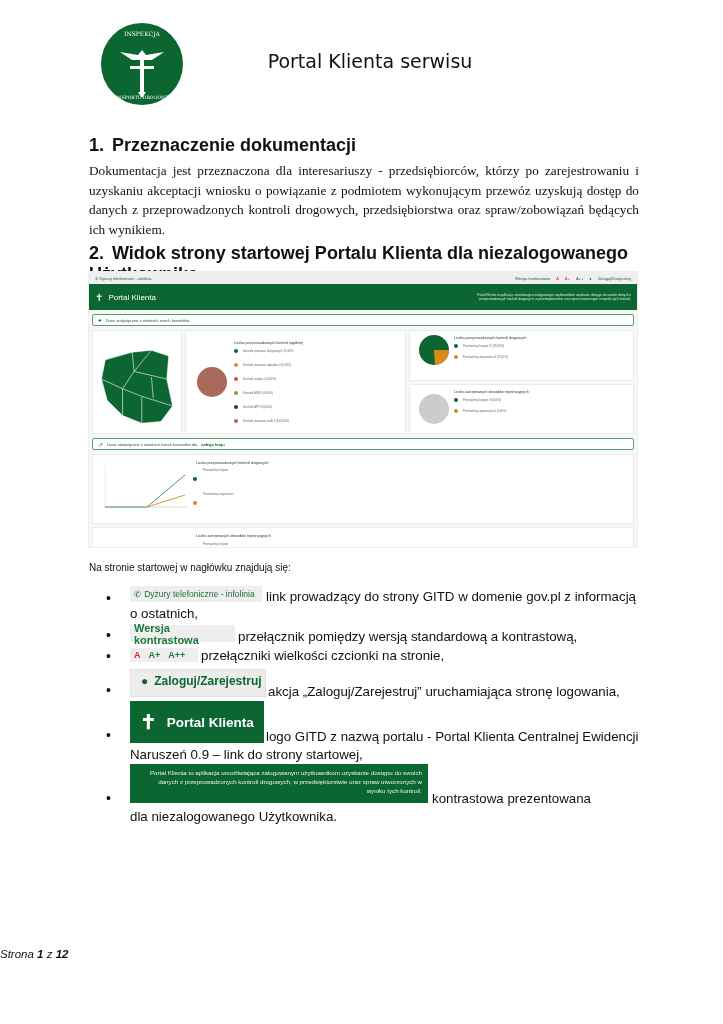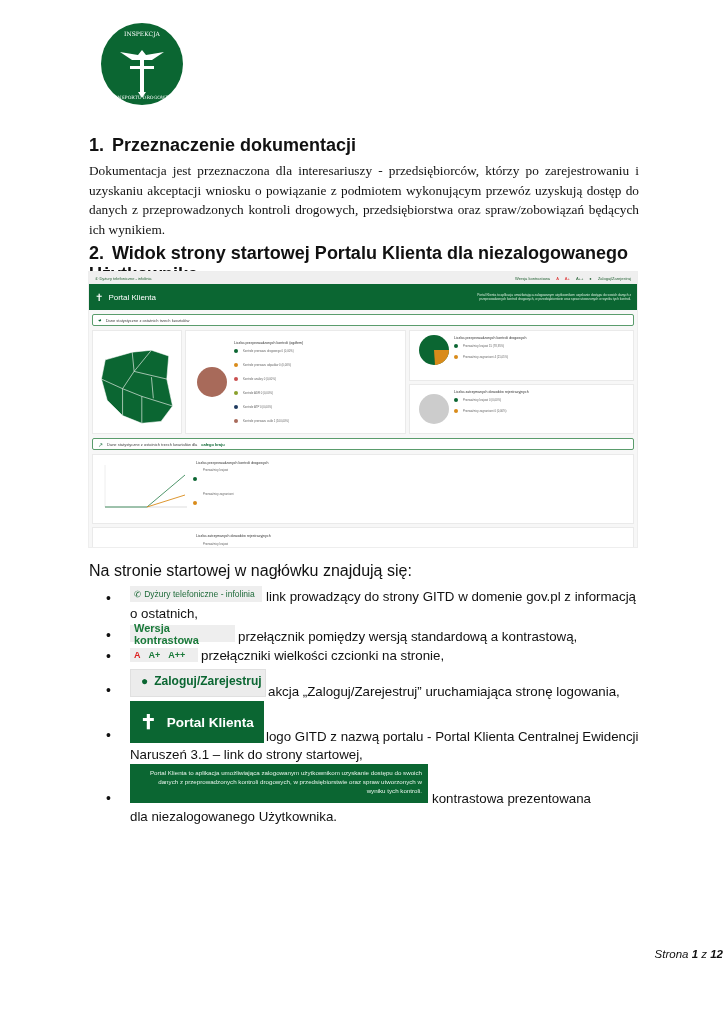--- a/index.html
+++ b/index.html
@@ -29,50 +29,51 @@
   .shot .bigcard { flex: 1; position: relative; }
   .shot .rightcol { width: 225px; display: flex; flex-direction: column; gap: 3px; }
   .shot .rightcol .card { flex: 1; position: relative; }
   .shot .ctitle { position: absolute; font-size: 3.6px; color: #333; }
   .shot .leg { position: absolute; font-size: 2.8px; color: #666; }
   .shot .dot { display: inline-block; width: 4px; height: 4px; border-radius: 50%; vertical-align: middle; margin-right: 5px; }
   .shot .row2 { margin: 0 3px; height: 70px; position: relative; }
   .shot .row3 { margin: 3px 3px; height: 40px; position: relative; }
 
   
-  .intro { position: absolute; left: 89px; top: 562px; font-size: 16px; color: #111; }
+  .intro { position: absolute; left: 89px; top: 562px; font-size: 10px; color: #111; }
   .bullet { position: absolute; left: 106px; font-size: 14px; color: #111; }
   .btext { position: absolute; font-size: 13.3px; color: #111; line-height: 19px; }
 
   .chip-phone { position: absolute; left: 130px; top: 586px; width: 132px; height: 16px; background: #eeeeee; font-size: 8.5px; color: #1f6b3a; display: flex; align-items: center; padding-left: 4px; gap: 3px; }
   .chip-contrast { position: absolute; left: 130px; top: 625px; width: 105px; height: 17px; background: #eeeeee; font-size: 11px; color: #1a7a3a; font-weight: bold; display: flex; align-items: center; padding-left: 4px; }
   .chip-font { position: absolute; left: 130px; top: 648px; width: 68px; height: 14px; background: #eeeeee; font-size: 9px; font-weight: bold; display: flex; align-items: center; gap: 8px; padding-left: 4px; }
   .chip-font .a1 { color: #d22; } .chip-font .a2, .chip-font .a3 { color: #1a7a3a; }
   .chip-login { position: absolute; left: 130px; top: 669px; width: 136px; height: 28px; background: #ececec; border: 1px solid #e0e0e0; font-size: 12px; color: #0b6632; font-weight: bold; display: flex; align-items: flex-start; padding: 4px 0 0 10px; gap: 6px; }
   .chip-logo { position: absolute; left: 130px; top: 701px; width: 134px; height: 42px; background: #0b6632; color: #fff; font-size: 13.5px; font-weight: bold; display: flex; align-items: center; padding-left: 10px; gap: 10px; }
   .chip-info { position: absolute; left: 130px; top: 764px; width: 298px; height: 39px; background: #0b6632; color: #e6f3ea; font-size: 6.2px; line-height: 9px; text-align: right; padding: 4px 6px 0 10px; }
 
-  .footer { position: absolute; left: 0; top: 948px; width: 723px; text-align: right; font-size: 11.5px; font-style: italic; color: #111; }
+  .footer { position: absolute; left: 0; top: 948px; width: 723px; text-align: left; font-size: 11.5px; font-style: italic; color: #111; }
   .footer b { font-style: italic; }
 </style>
 </head>
 <body>
 
 <svg class="logo" viewBox="0 0 84 84">
   <circle cx="42" cy="42" r="41" fill="#0b6632"></circle>
   <circle cx="42" cy="42" r="28" fill="none" stroke="#0b6632"></circle>
   <path d="M20 30 L38 33 L42 28 L46 33 L64 30 L52 38 L32 38 Z" fill="#fff"></path>
   <rect x="40" y="34" width="4" height="36" fill="#fff"></rect>
   <rect x="30" y="44" width="24" height="3" fill="#fff"></rect>
   <path d="M38 70 L42 76 L46 70 Z" fill="#fff"></path>
   <text x="42" y="14" fill="#fff" font-size="6" text-anchor="middle" font-family="DejaVu Serif, serif">INSPEKCJA</text>
   <text x="42" y="77" fill="#fff" font-size="4.5" text-anchor="middle" font-family="DejaVu Serif, serif">TRANSPORTU DROGOWEGO</text>
 </svg>
 
 <div class="doc-title">
+  <div>Portal Klienta serwisu</div>
 </div>
 
 <div class="h1" style="top:135px;">
   <span class="num">1.</span><span>Przeznaczenie dokumentacji</span>
 </div>
 <div class="para" style="top:161px;">Dokumentacja jest przeznaczona dla interesariuszy - przedsiębiorców, którzy po zarejestrowaniu i uzyskaniu akceptacji wniosku o powiązanie z podmiotem wykonującym przewóz uzyskują dostęp do danych z przeprowadzonych kontroli drogowych, przedsiębiorstwa oraz spraw/zobowiązań będących ich wynikiem.</div>
 
 <div class="h1" style="top:243px;">
   <span class="num">2.</span><span>Widok strony startowej Portalu Klienta dla niezalogowanego Użytkownika</span>
 </div>
@@ -191,21 +192,21 @@
     <span>Zaloguj/Zarejestruj</span>
   </div>
 <div class="btext" style="left:268px;top:682px;">akcja „Zaloguj/Zarejestruj” uruchamiająca stronę logowania,</div>
 
 <div class="bullet" style="top:727px;">•</div>
 <div class="chip-logo">
     <span style="font-size:20px;">✝</span>
     <span>Portal Klienta</span>
   </div>
 <div class="btext" style="left:266px;top:727px;">logo GITD z nazwą portalu - Portal Klienta Centralnej Ewidencji</div>
-<div class="btext" style="left:130px;top:745px;">Naruszeń 3.1 – link do strony startowej,</div>
+<div class="btext" style="left:130px;top:745px;">Naruszeń 0.9 – link do strony startowej,</div>
 
 <div class="bullet" style="top:790px;">•</div>
 <div class="chip-info">Portal Klienta to aplikacja umożliwiająca zalogowanym użytkownikom uzyskanie dostępu do swoich danych z przeprowadzonych kontroli drogowych, w przedsiębiorstwie oraz spraw utworzonych w wyniku tych kontroli.</div>
 <div class="btext" style="left:432px;top:789px;">kontrastowa prezentowana</div>
 <div class="btext" style="left:130px;top:807px;">dla niezalogowanego Użytkownika.</div>
 
 <div class="footer">
   <span>Strona</span>
   <b>1</b>
   <span>z</span>

